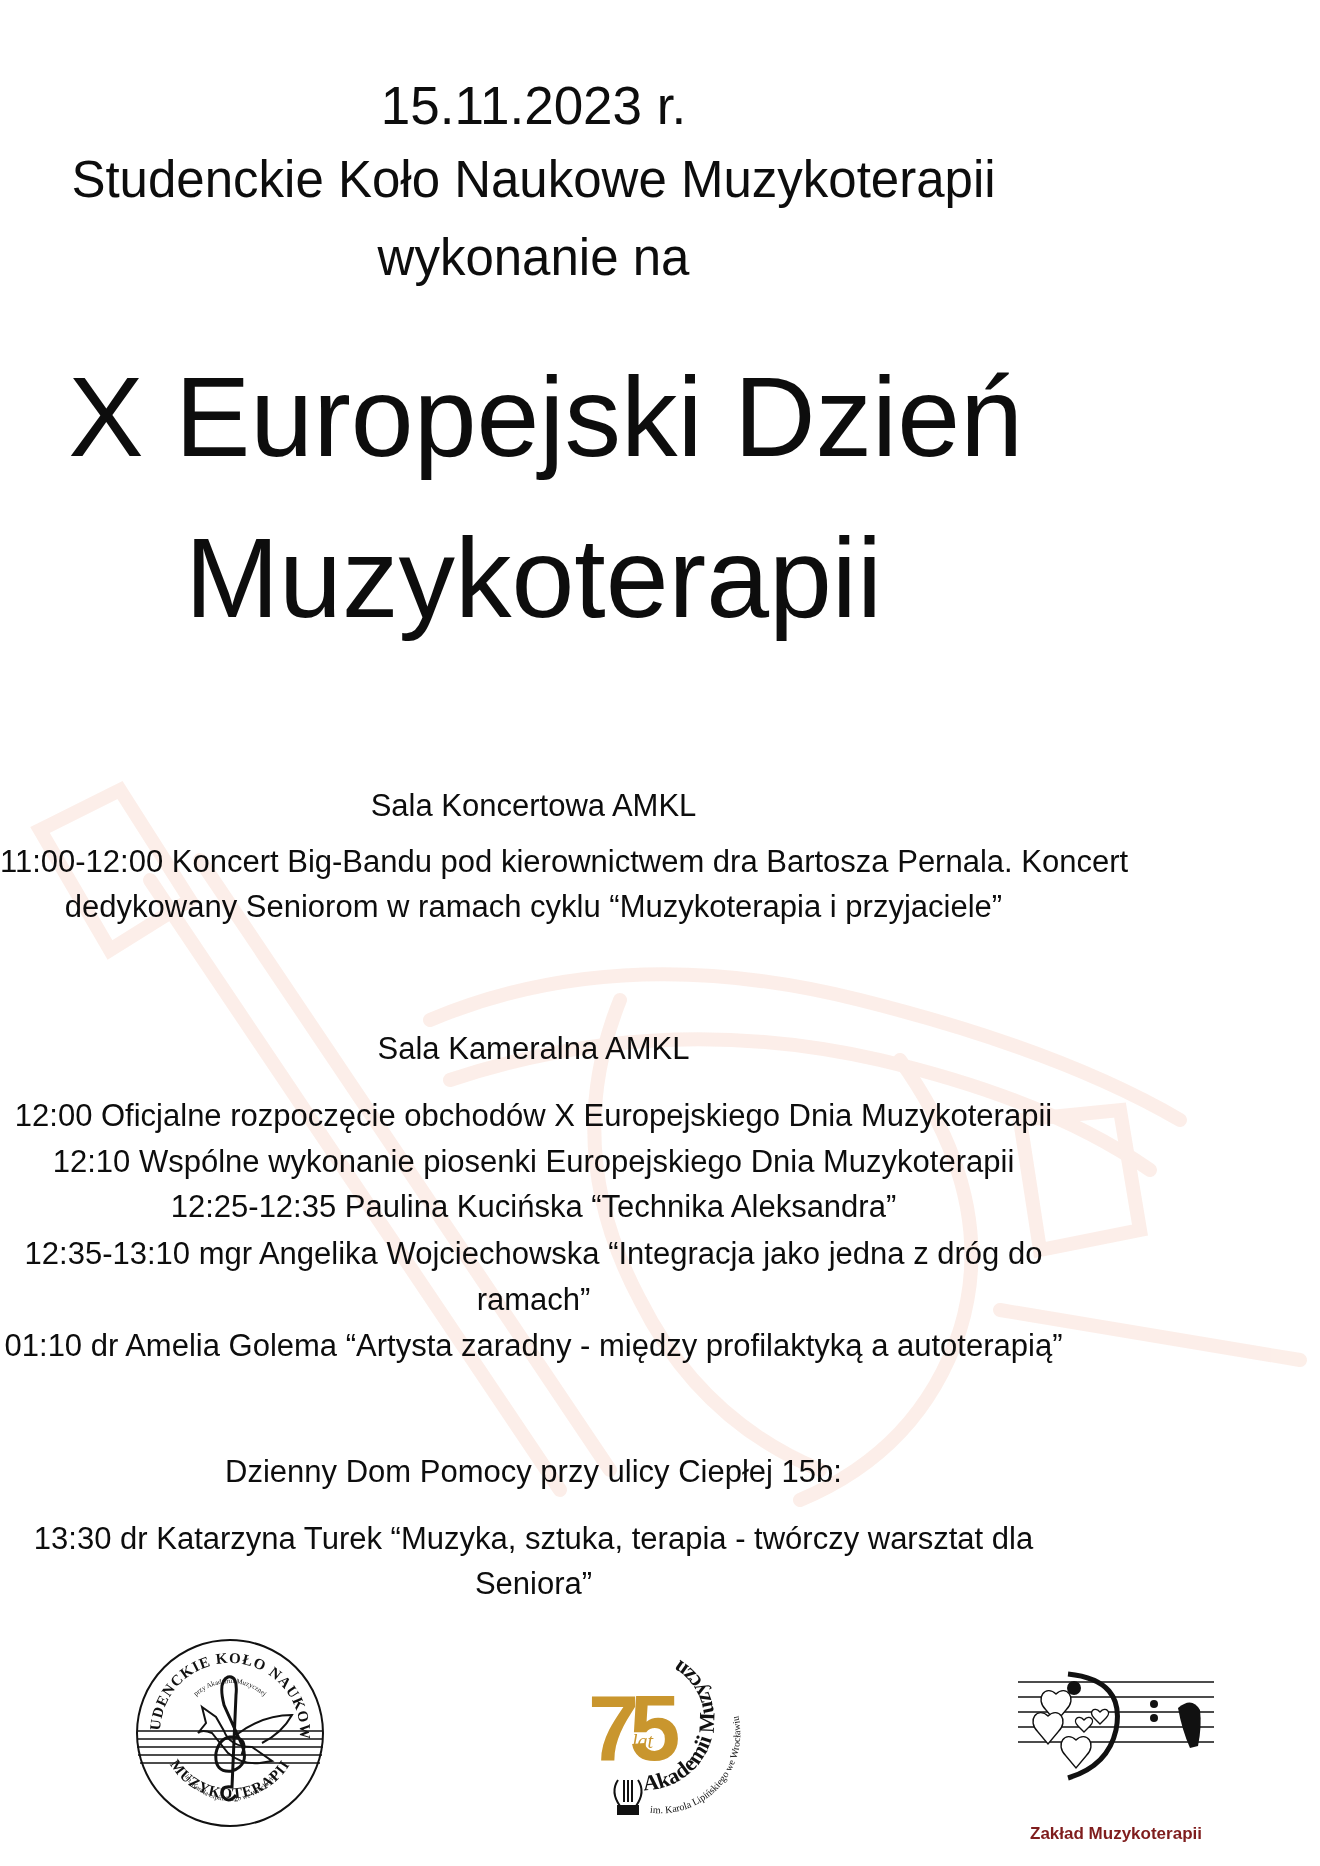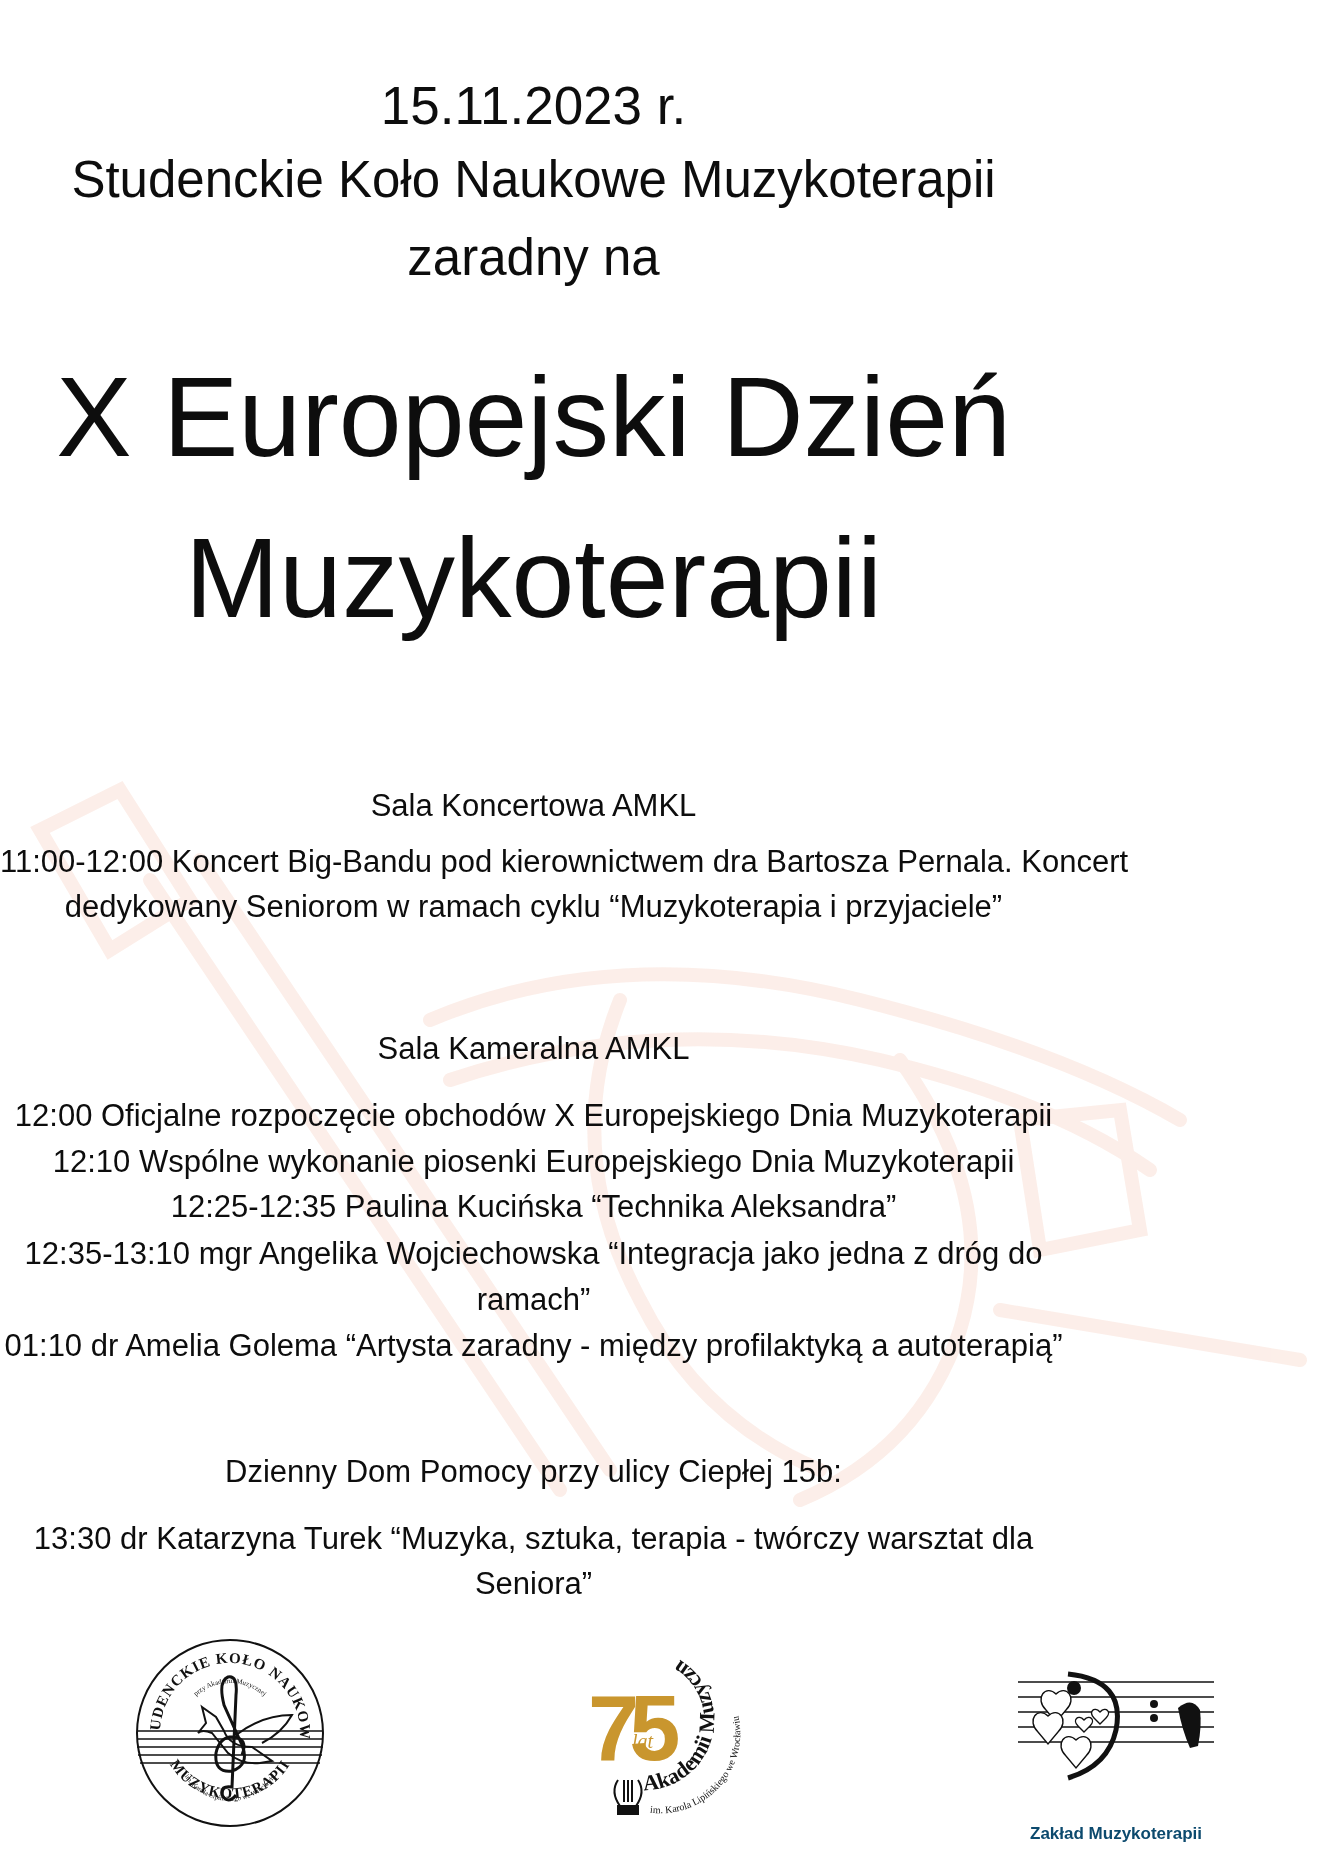--- a/index.html
+++ b/index.html
@@ -6,21 +6,21 @@
   body {
     width:1320px; height:1866px; position:relative; overflow:hidden;
     background:#ffffff; color:#0d0d0d;
     font-family:"Liberation Sans", sans-serif;
   }
   .wm { position:absolute; left:0; top:0; width:1320px; height:1866px; pointer-events:none; }
   .line { position:absolute; left:0; width:1067px; text-align:center; white-space:nowrap; }
   .date { top:76px; font-size:53px; line-height:60px; }
   .org { top:151px; font-size:51px; line-height:58px; }
   .invite { top:229px; font-size:51px; line-height:58px; }
-  .title1 { top:357px; font-size:113px; line-height:120px; }
+  .title1 { top:357px; font-size:113px; line-height:120px;margin-left:12px; }
   .title2 { top:518px; font-size:113px; line-height:120px; }
   .venue { font-size:31px; line-height:36px; }
   .item { font-size:31px; line-height:36px; }
   .logo { position:absolute; }
 </style>
 </head>
 <body>
 
 <svg class="wm" viewBox="0 0 1320 1866">
   <g fill="none" stroke="#fbe9e2" stroke-width="14" stroke-linecap="round" opacity="0.75">
@@ -31,21 +31,21 @@
     <path d="M450 1080 Q660 1010 880 1060 Q1050 1100 1150 1170"></path>
     <path d="M620 1000 Q560 1150 640 1300 Q700 1420 820 1470"></path>
     <path d="M900 1060 Q1000 1200 960 1330 Q920 1450 800 1500"></path>
     <path d="M1000 1310 L1300 1360"></path>
     <path d="M1020 1120 L1120 1110 L1140 1230 L1040 1250 Z"></path>
   </g>
 </svg>
 
 <div class="line date">15.11.2023 r.</div>
 <div class="line org">Studenckie Koło Naukowe Muzykoterapii</div>
-<div class="line invite">zaradny na</div>
+<div class="line invite">wykonanie na</div>
 
 <div class="line title1">X Europejski Dzień</div>
 <div class="line title2">Muzykoterapii</div>
 
 <div class="line venue" style="top:788px">Sala Koncertowa AMKL</div>
 <div class="line item" style="top:844px">11:00-12:00 Koncert Big-Bandu pod kierownictwem dra Bartosza Pernala. Koncert</div>
 <div class="line item" style="top:889px">dedykowany Seniorom w ramach cyklu “Muzykoterapia i przyjaciele”</div>
 
 <div class="line venue" style="top:1031px">Sala Kameralna AMKL</div>
 <div class="line item" style="top:1098px">12:00 Oficjalne rozpoczęcie obchodów X Europejskiego Dnia Muzykoterapii</div>
@@ -135,14 +135,14 @@
       <path d="M50 86 C38 74 50 60 60 70 C70 60 82 74 70 86 L60 98 Z"></path>
       <path d="M62 56 C56 50 62 44 68 50 C74 44 80 50 74 56 L68 62 Z"></path>
       <path d="M78 48 C72 42 78 36 84 42 C90 36 96 42 90 48 L84 54 Z"></path>
     </g>
     <circle cx="58" cy="18" r="7" fill="#111"></circle>
     <path d="M52 4 Q110 10 100 60 Q92 96 52 108" fill="none" stroke="#111" stroke-width="5"></path>
     <circle cx="138" cy="34" r="4" fill="#111"></circle>
     <circle cx="138" cy="48" r="4" fill="#111"></circle>
     <path d="M162 38 Q176 26 184 40 Q186 56 182 76 L174 78 Q166 60 162 38 Z" fill="#111"></path>
   </svg>
-  <div style="position:absolute;left:0;top:154px;width:200px;text-align:center;font-family:'Liberation Sans',sans-serif;font-weight:bold;font-size:17px;color:#0c4a6e">Zakład Muzykoterapii</div>
+  <div style="position:absolute;left:0;top:154px;width:200px;text-align:center;font-family:'Liberation Sans',sans-serif;font-weight:bold;font-size:17px;color:#7f1d1d">Zakład Muzykoterapii</div>
 </div>
 
 </body></html>

